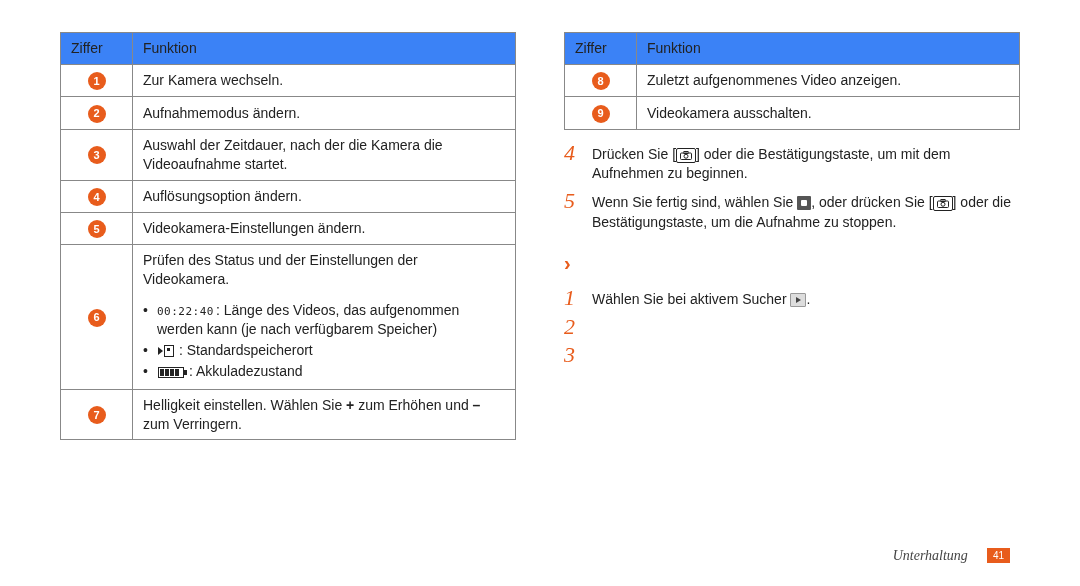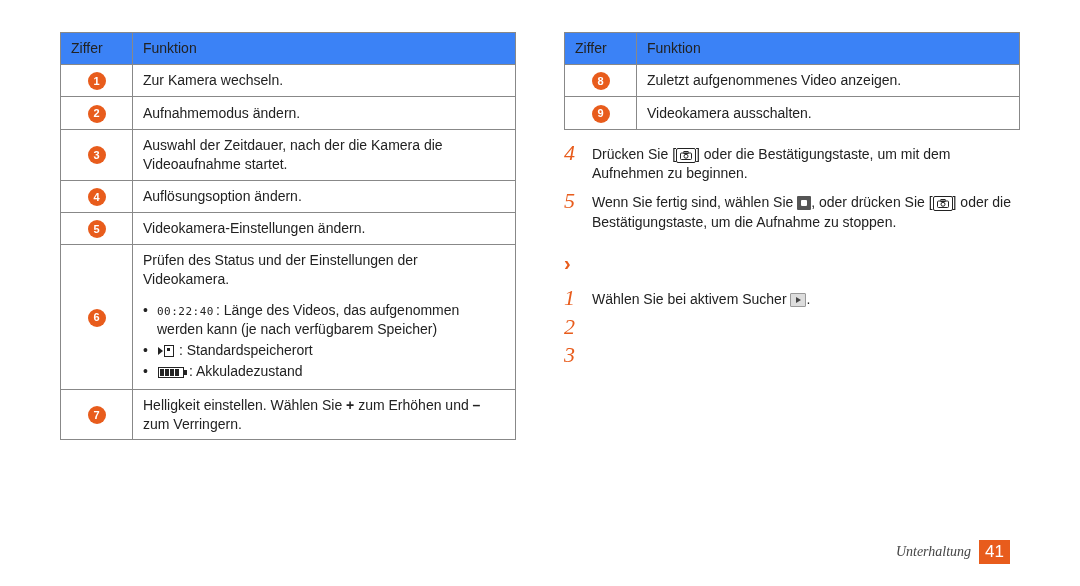--- a/index.html
+++ b/index.html
@@ -221,30 +221,30 @@
   }
   .footer {
     position: absolute;
     bottom: 22px;
     right: 70px;
     font-style: italic;
     font-family: Georgia, serif;
     font-size: 14px;
     color: #444;
     display: flex;
-    align-items: center;
-    gap: 8px;
+    align-items: flex-start;
+    gap: 19px;
   }
   .footer .pagenum {
     display: inline-block;
     background: #e85c1c;
     color: #fff;
     font-style: normal;
     font-family: Arial, sans-serif;
-    font-size: 17px;
+    font-size: 10px;
     padding: 2px 6px;
   }
   .bold { font-weight: bold; }
 </style>
 </head>
 <body>
 
 <div class="page">
 
   <div class="col">

